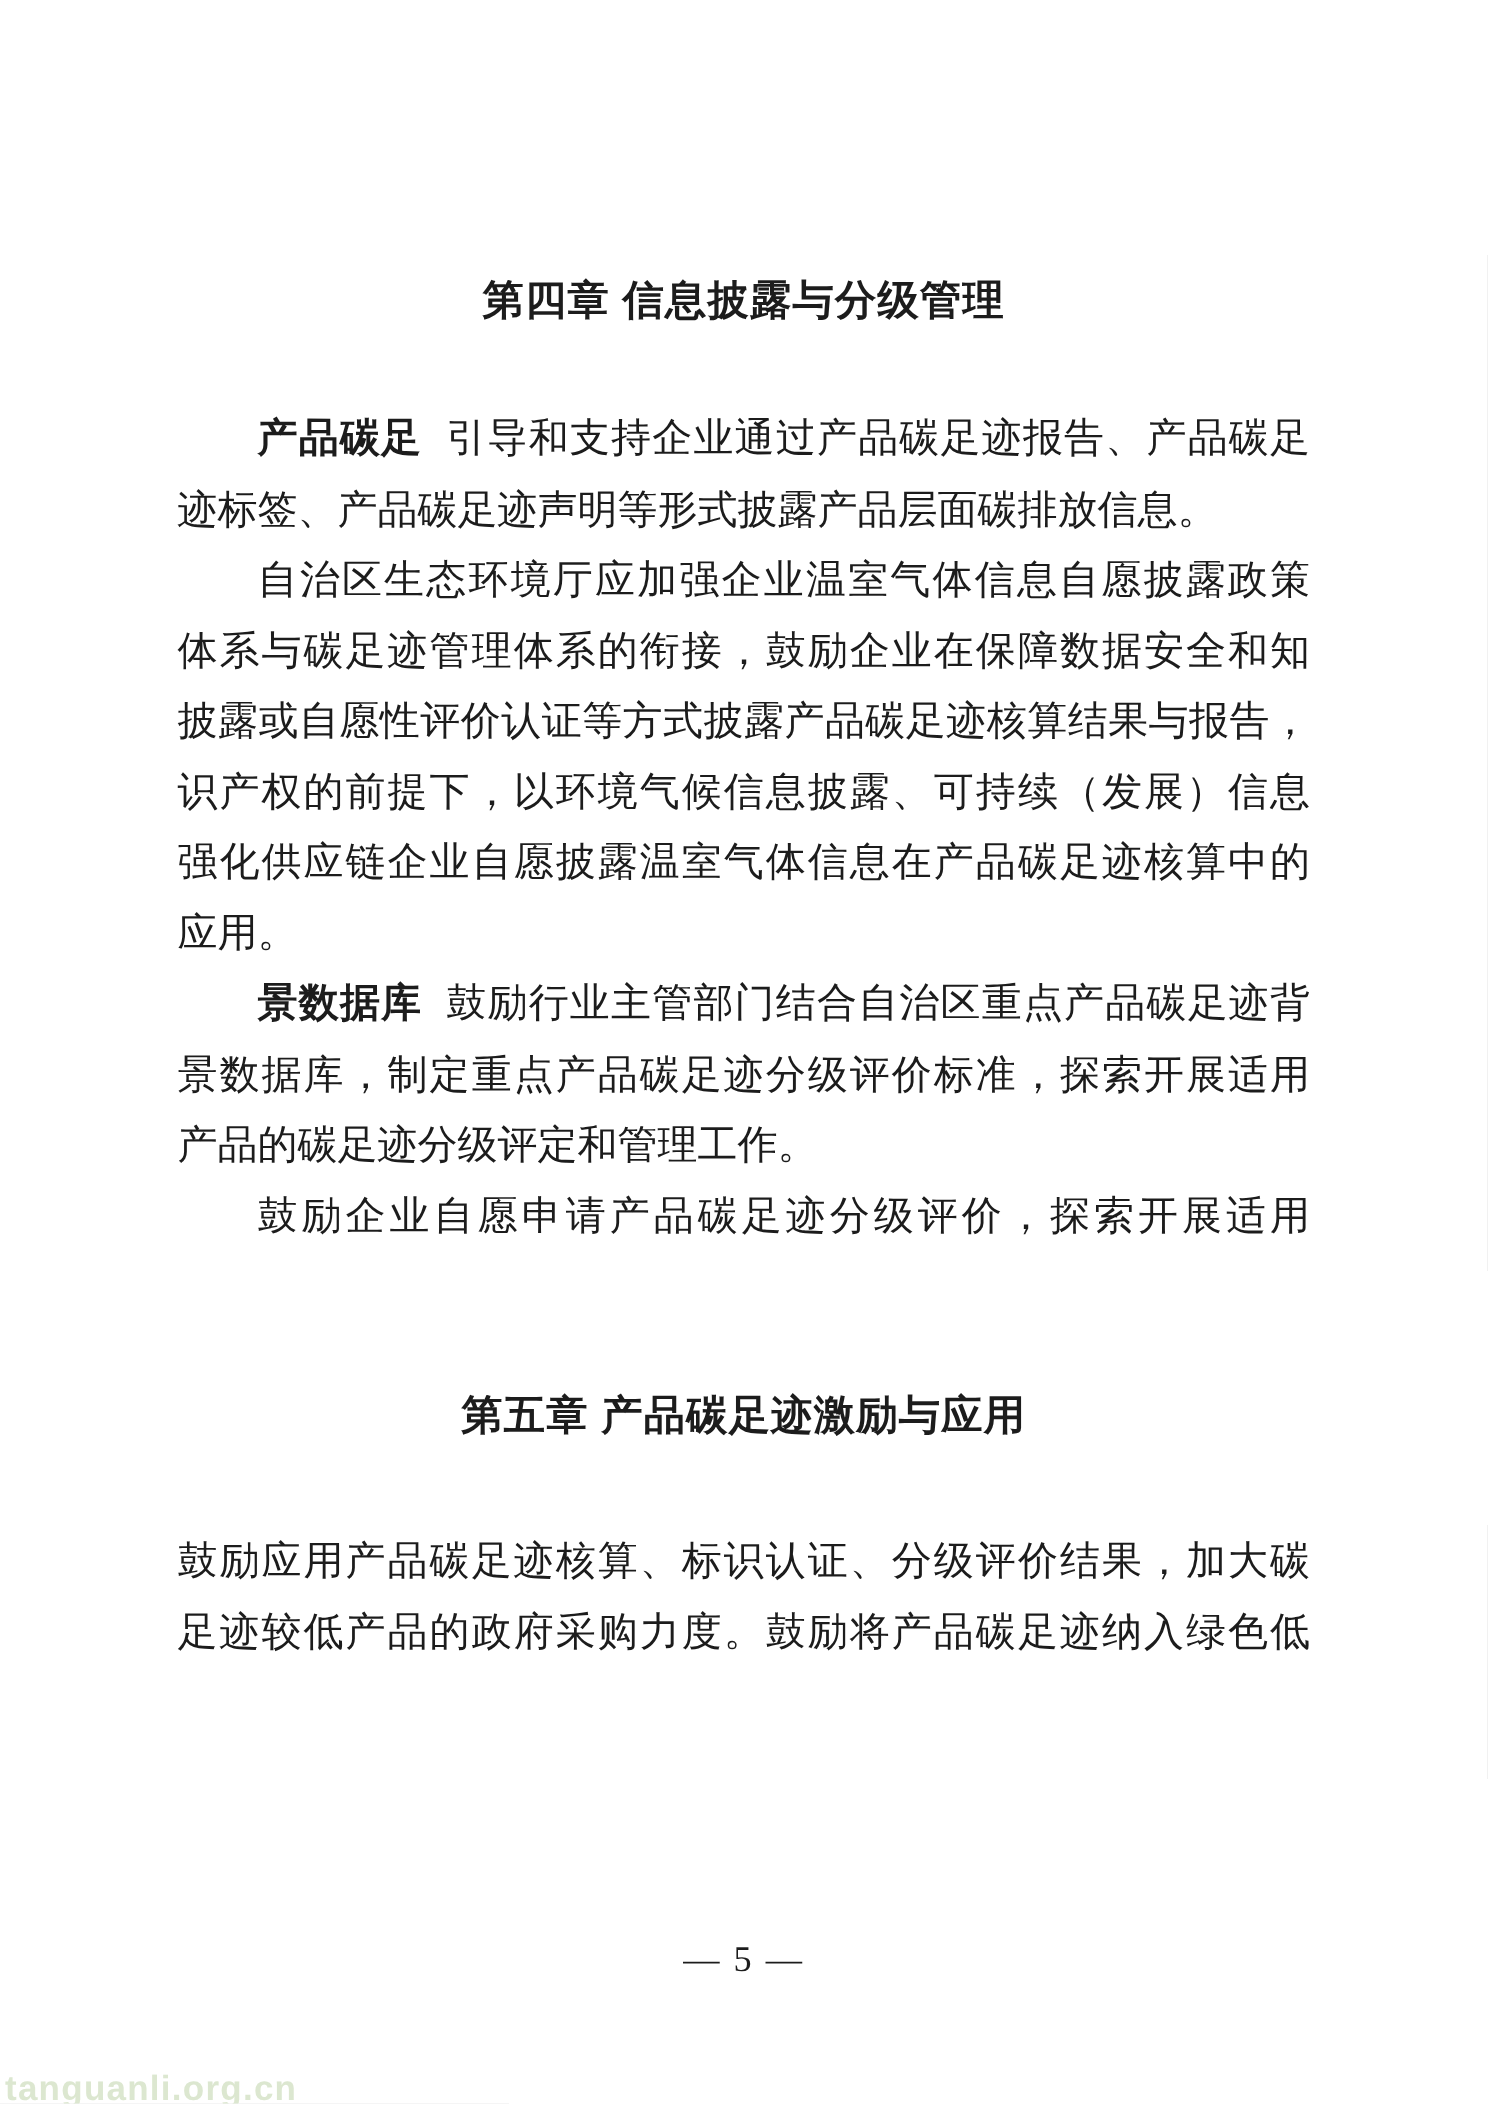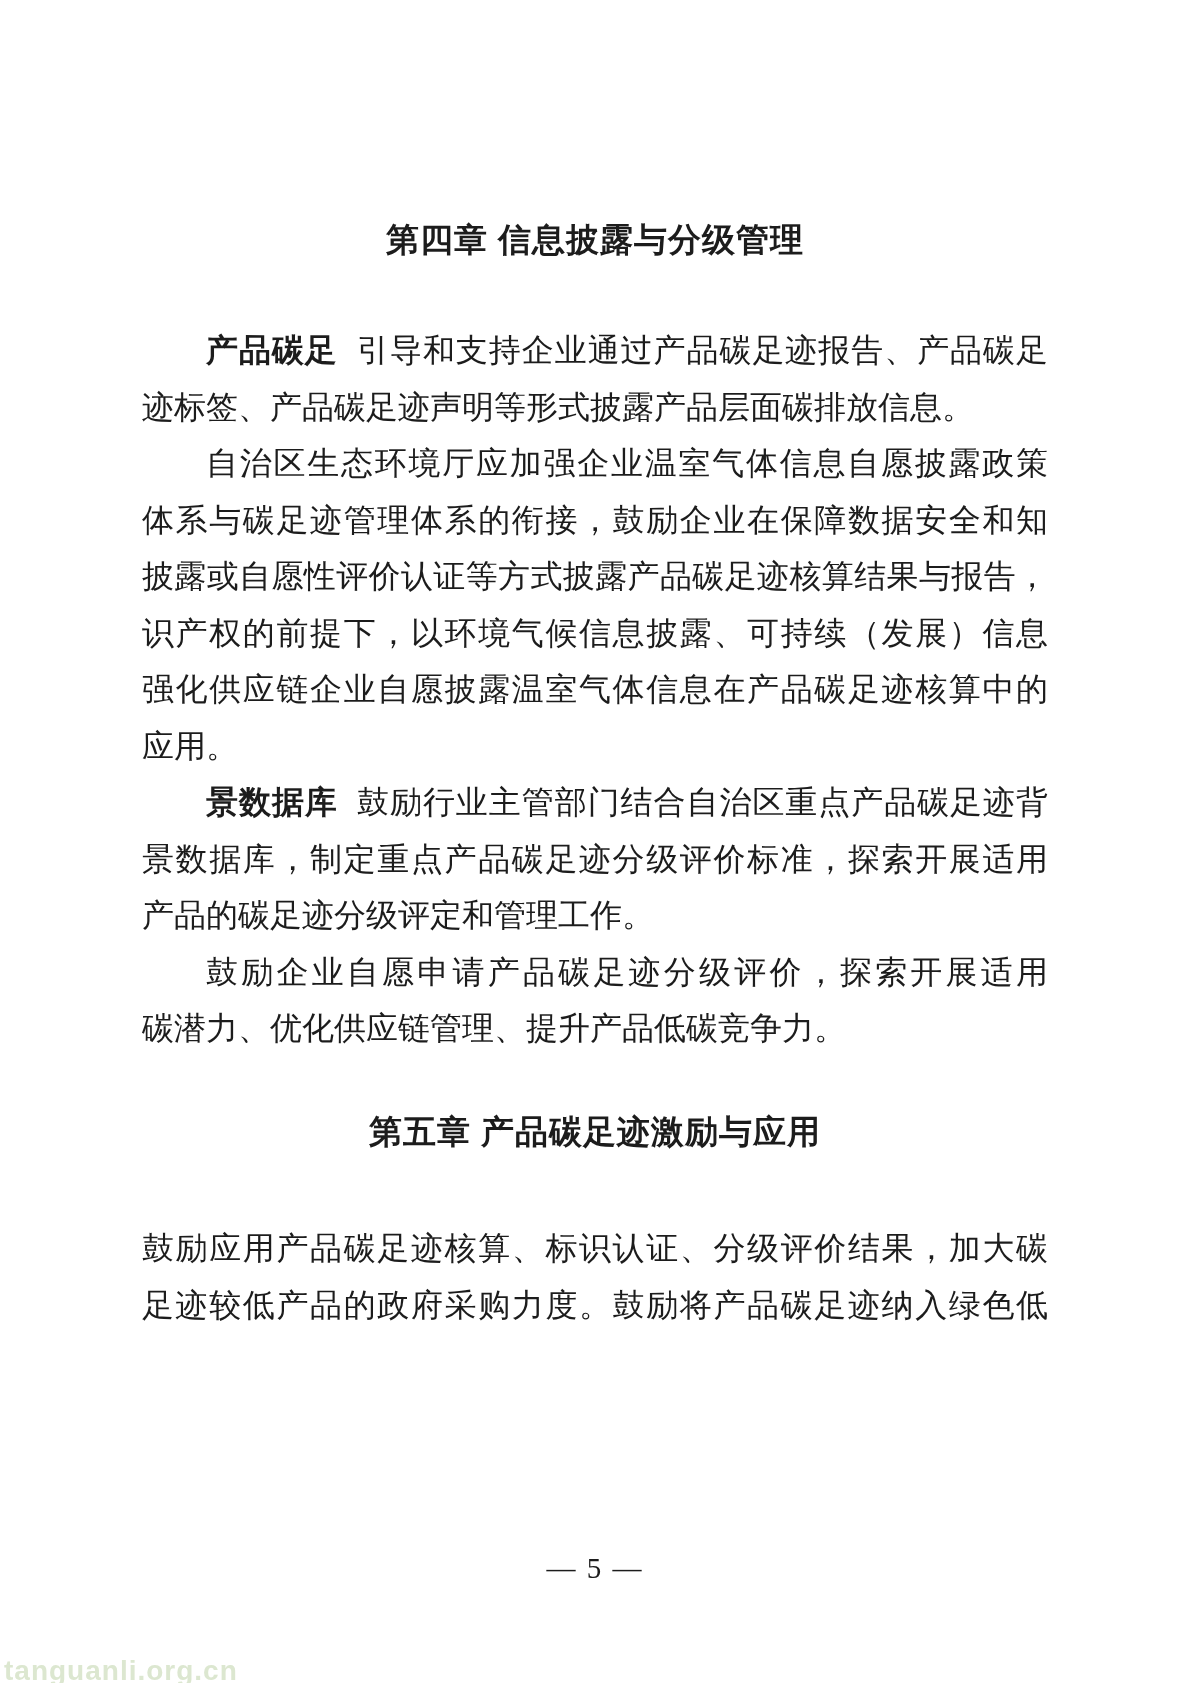--- a/index.html
+++ b/index.html
@@ -87,21 +87,20 @@
     <div class="line jline ind">自治区生态环境厅应加强企业温室气体信息自愿披露政策</div>
     <div class="line jline">体系与碳足迹管理体系的衔接，鼓励企业在保障数据安全和知</div>
     <div class="line jline">披露或自愿性评价认证等方式披露产品碳足迹核算结果与报告，</div>
     <div class="line jline">识产权的前提下，以环境气候信息披露、可持续（发展）信息</div>
     <div class="line jline">强化供应链企业自愿披露温室气体信息在产品碳足迹核算中的</div>
     <div class="line">应用。</div>
     <div class="line jline ind"><span class="lead">景数据库</span><span>鼓励行业主管部门结合自治区重点产品碳足迹背</span></div>
     <div class="line jline">景数据库，制定重点产品碳足迹分级评价标准，探索开展适用</div>
     <div class="line">产品的碳足迹分级评定和管理工作。</div>
     <div class="line jline ind">鼓励企业自愿申请产品碳足迹分级评价，探索开展适用</div>
-    <div class="line">碳潜力、优化供应链管理、提升产品低碳竞争力。</div>
   </div>
 
   <div id="heading-ch5" class="chapter-heading">第五章 产品碳足迹激励与应用</div>
 
   <div id="block-b" class="textcol">
     <div class="line jline">鼓励应用产品碳足迹核算、标识认证、分级评价结果，加大碳</div>
     <div class="line jline">足迹较低产品的政府采购力度。鼓励将产品碳足迹纳入绿色低</div>
   </div>
 
   <div class="footer">— 5 —</div>

